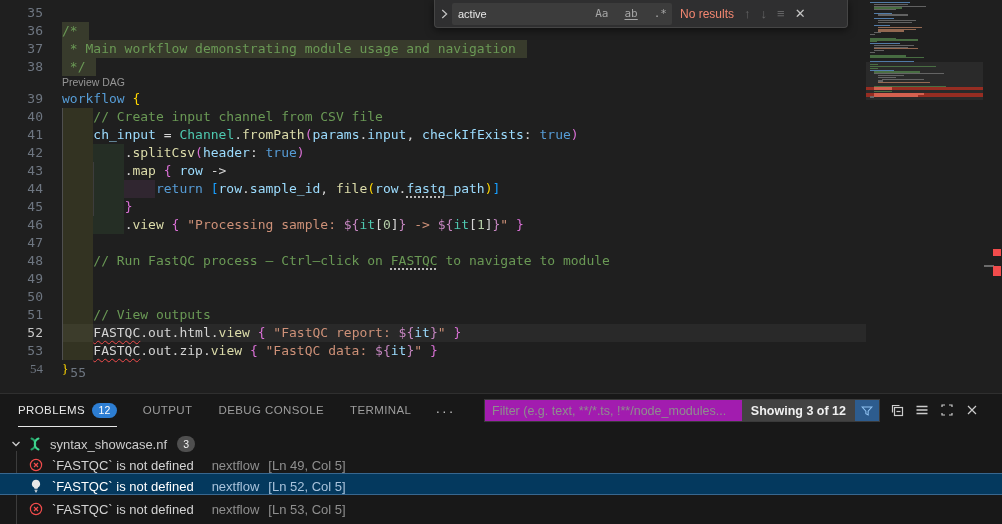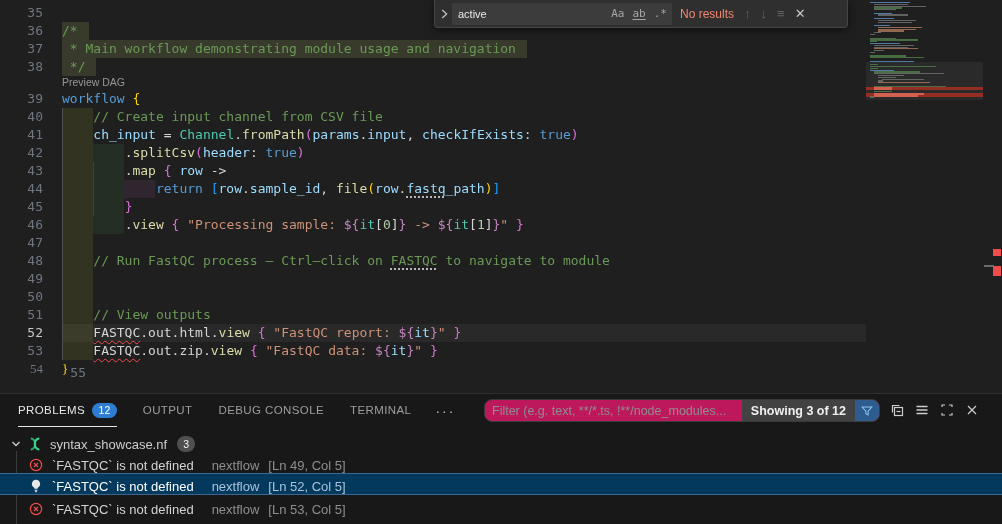--- a/index.html
+++ b/index.html
@@ -31,21 +31,21 @@
   #find-widget { position:absolute; left:434px; top:0; width:414px; height:28px; background:#2f2f30;
     border:1px solid #454545; border-top:none; border-radius:0 0 4px 4px;
     box-shadow:0 2px 8px rgba(0,0,0,.55); display:flex; align-items:center; z-index:50; }
   #find-toggle { width:17px; height:100%; display:flex; align-items:center; justify-content:center;
     color:#c5c5c5; cursor:pointer; }
   #find-input-wrap { width:220px; height:22px; background:#3c3c3c; border-radius:2px;
     display:flex; align-items:center; padding:0 2px 0 6px; }
   #find-input { flex:1; min-width:0; background:transparent; border:none; outline:none; color:#e8e8e8;
     font-size:11px; font-family:"Liberation Sans",sans-serif; }
   .find-opt { color:#a6a6a6; font-size:11px; font-family:"DejaVu Sans Mono",monospace;
-    padding:1px 3px; margin-left:2px; border-radius:3px; cursor:pointer; white-space:nowrap; }
+    padding:1px 3px; margin-left:10px; border-radius:3px; cursor:pointer; white-space:nowrap; }
   .find-opt.uline { text-decoration:underline; text-underline-offset:2px; }
   #find-status { color:var(--status); font-size:12px; margin-left:8px; white-space:nowrap; }
   .find-btn { color:#c5c5c5; font-size:13px; margin-left:10px; cursor:pointer; }
   .find-btn.dis { opacity:.35; }
   #find-close { margin:0 8px 0 10px; }
 
   
   #minimap { position:absolute; left:866px; top:0; width:117px; height:393px; cursor:pointer; }
   .mm-row { position:absolute; height:1.2px; opacity:.85; }
   .mm-errbg { position:absolute; left:0; width:117px; height:2.2px; background:#962d22; }
@@ -59,22 +59,22 @@
   #panel { position:absolute; left:0; top:393px; width:1002px; height:131px; background:#181818;
     border-top:1px solid #2f2f2f; }
   #panel-header { position:relative; height:33px; display:flex; align-items:center; }
   .ptab { font-size:11.5px; letter-spacing:.4px; color:#9d9d9d; margin-left:26px; height:33px;
     display:flex; align-items:center; cursor:pointer; border-bottom:1px solid transparent; }
   .ptab:first-child { margin-left:18px; }
   .ptab.active { color:#e7e7e7; border-bottom:1px solid #e7e7e7; }
   .ptab-badge { background:var(--badge); color:#fff; font-size:10.5px; border-radius:10px;
     padding:1.5px 6.5px; margin-left:7px; letter-spacing:0; }
   #panel-more { color:#bdbdbd; font-size:14px; margin-left:24px; letter-spacing:2px; cursor:pointer; }
-  #filter-box { position:absolute; left:484px; top:5px; width:396px; height:23px; background:#be185d;
-    border:1px solid #3a3a3a; border-radius:8px; display:flex; align-items:center; overflow:hidden; }
+  #filter-box { position:absolute; left:484px; top:5px; width:396px; height:23px; background:#a21caf;
+    border:1px solid #3a3a3a; border-radius:0; display:flex; align-items:center; overflow:hidden; }
   #filter-input { flex:1; min-width:0; background:transparent; border:none; outline:none; color:#cccccc;
     font-size:12.5px; padding-left:7px; font-family:"Liberation Sans",sans-serif; }
   #filter-input::placeholder { color:#8e8e8e; }
   #filter-chip { background:#424242; color:#f0f0f0; font-size:12.5px; font-weight:700;
     height:23px; display:flex; align-items:center; padding:0 9px; white-space:nowrap; }
   #filter-funnel { width:24px; height:23px; background:#2d5c8e; display:flex; align-items:center;
     justify-content:center; cursor:pointer; }
   .panel-act { position:absolute; top:8px; width:17px; height:17px; cursor:pointer; }
   
   #problems-list { position:relative; height:98px; }

